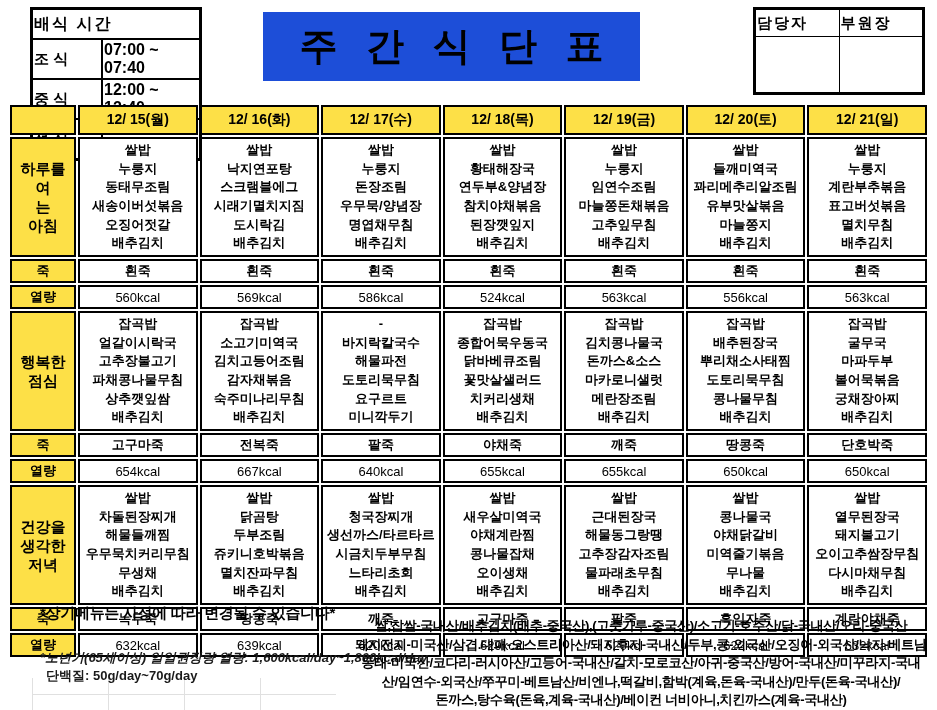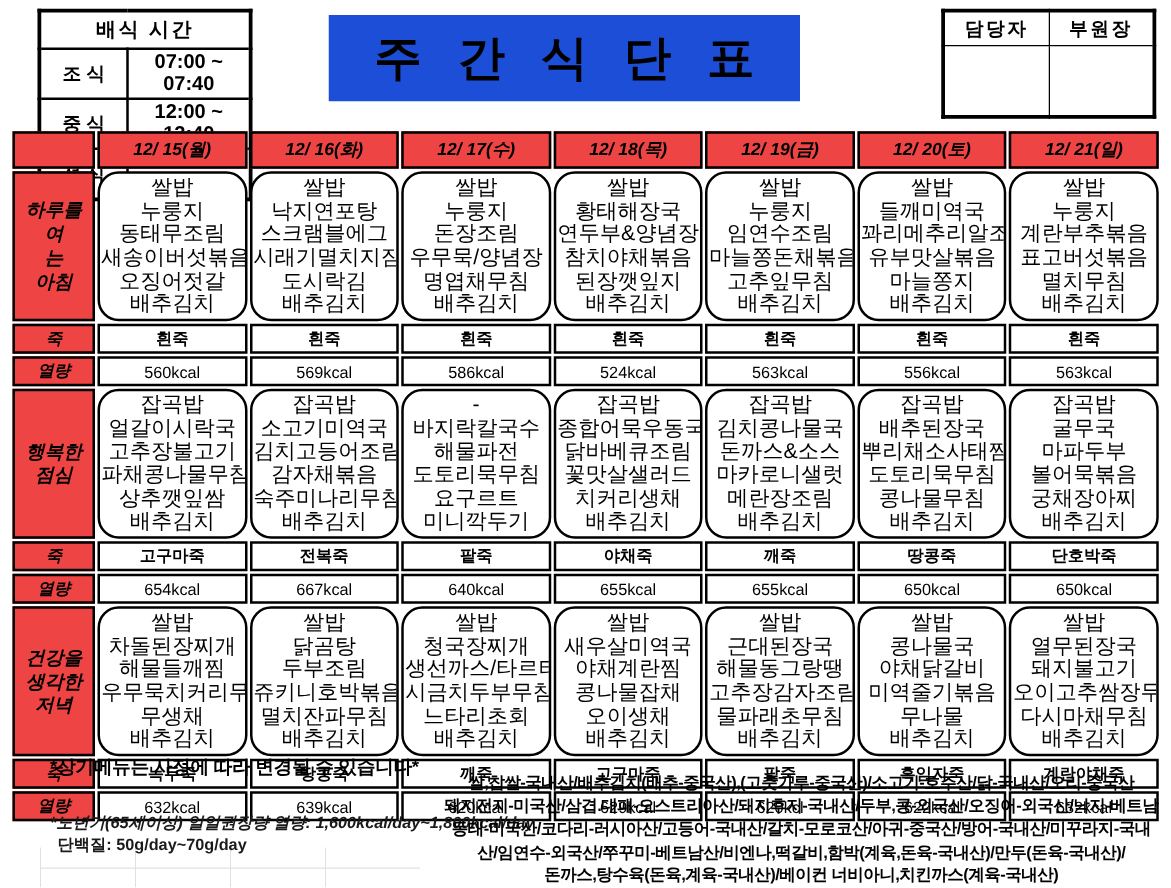--- a/index.html
+++ b/index.html
@@ -2,53 +2,53 @@
 <html lang="ko"><head>
 <meta charset="utf-8">
 <style>
   html,body{margin:0;padding:0;background:#fff;}
   body{font-family:"Liberation Sans","DejaVu Sans",sans-serif;color:#000;}
   #page{position:relative;width:937px;height:710px;background:#fff;overflow:hidden;}
 
   
   .serving{position:absolute;left:30px;top:7px;width:172px;border-collapse:collapse;
            border:3px solid #000;font-weight:700;}
-  .serving td{border:2px solid #000;text-align:center;}
+  .serving td{border:2px solid #000;}
   .serving .st-title{font-size:16px;height:26px;letter-spacing:2px;}
   .serving .st-label{font-size:15px;width:66px;height:19px;}
   .serving .st-time{font-size:16px;}
 
   .banner{position:absolute;left:263px;top:12px;width:377px;height:69px;background:#1d4ed8;
           display:flex;align-items:center;justify-content:center;}
   .banner .t{font-size:38px;font-weight:800;letter-spacing:9px;text-indent:9px;}
 
   .approval{position:absolute;left:753px;top:7px;width:172px;border-collapse:collapse;
             border:3px solid #000;}
-  .approval td{border:1px solid #000;text-align:center;}
+  .approval td{border:1px solid #000;text-align:left;}
   .approval .ap-h{font-size:15px;font-weight:700;height:24px;letter-spacing:2px;}
   .approval .ap-b{height:53px;}
 
   
   .ghost-grid{position:absolute;left:32px;top:678px;width:304px;height:32px;
       background:
         linear-gradient(#d9d9d9,#d9d9d9) 0 16px/304px 1px no-repeat,
         repeating-linear-gradient(90deg,#d9d9d9 0 1px,transparent 1px 76px);
       opacity:.8;}
 
   
   .mt{position:absolute;left:8px;top:103px;width:921px;table-layout:fixed;
       border-collapse:separate;border-spacing:2px;}
   .mt td{border:2px solid #000;text-align:center;vertical-align:middle;overflow:hidden;background:#fff;}
-  .mt td.y{background:#ef4444;font-style:italic;}
+  .mt td.y{background:#fde047;}
   .mt tr.hdr td{height:24px;font-size:14px;font-weight:700;}
   .mt tr.meal td{height:114px;}
   .mt tr.sm td{height:13px;}
   .mt tr.cal td{height:15px;}
   .mt .sec-label{font-size:15px;font-weight:700;white-space:pre-line;line-height:19px;margin-left:38px;}
-  .mt .menu-txt{font-size:17px;font-weight:400;line-height:18.6px;white-space:pre;border-radius:17px;}
+  .mt .menu-txt{font-size:13px;font-weight:700;line-height:18.6px;white-space:pre;}
   .mt .small-lbl{font-size:13px;font-weight:700;}
   .mt .porridge{font-size:13px;font-weight:700;}
   .mt .kcal{font-size:13px;font-weight:400;}
 
   
   .note1{position:absolute;left:40px;top:604px;font-size:15px;font-weight:800;letter-spacing:-0.3px;}
   .note2{position:absolute;left:40px;top:649px;font-size:13px;font-weight:600;color:#1a1a1a;font-style:italic;}
   .note3{position:absolute;left:46px;top:667px;font-size:13px;font-weight:600;color:#1a1a1a;}
   .origin{position:absolute;left:341px;top:617px;width:600px;text-align:center;
           font-size:13.2px;font-weight:700;line-height:18.6px;letter-spacing:-0.4px;}

